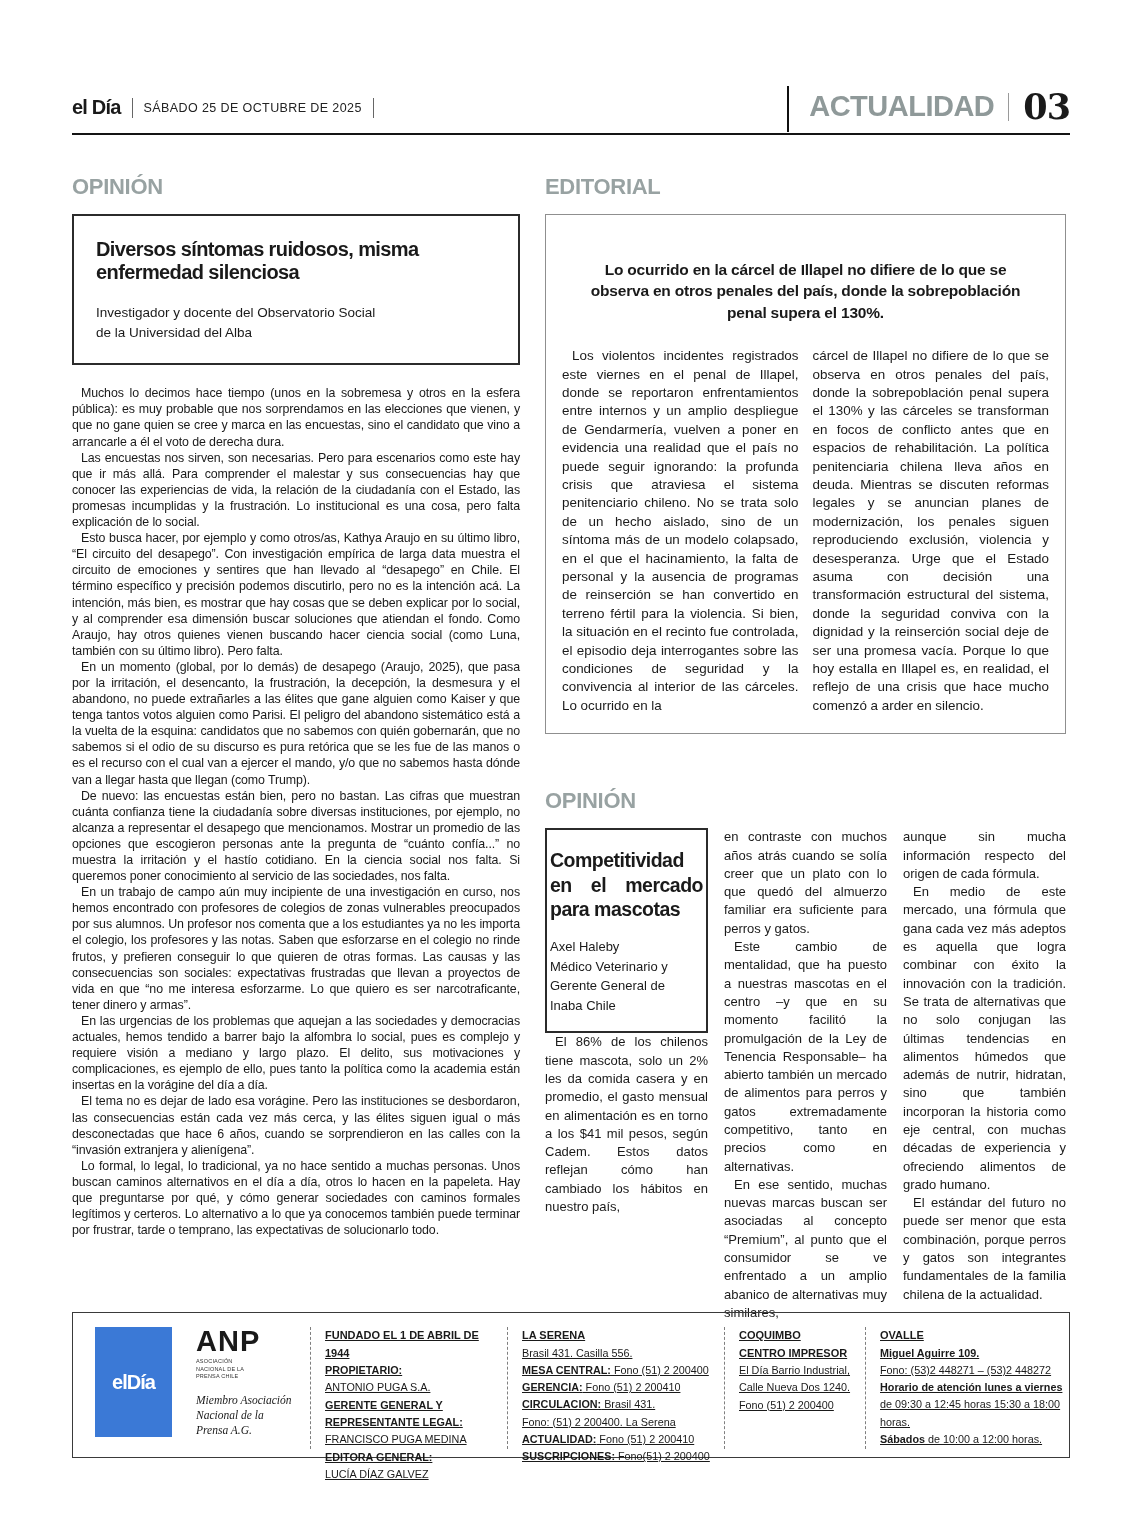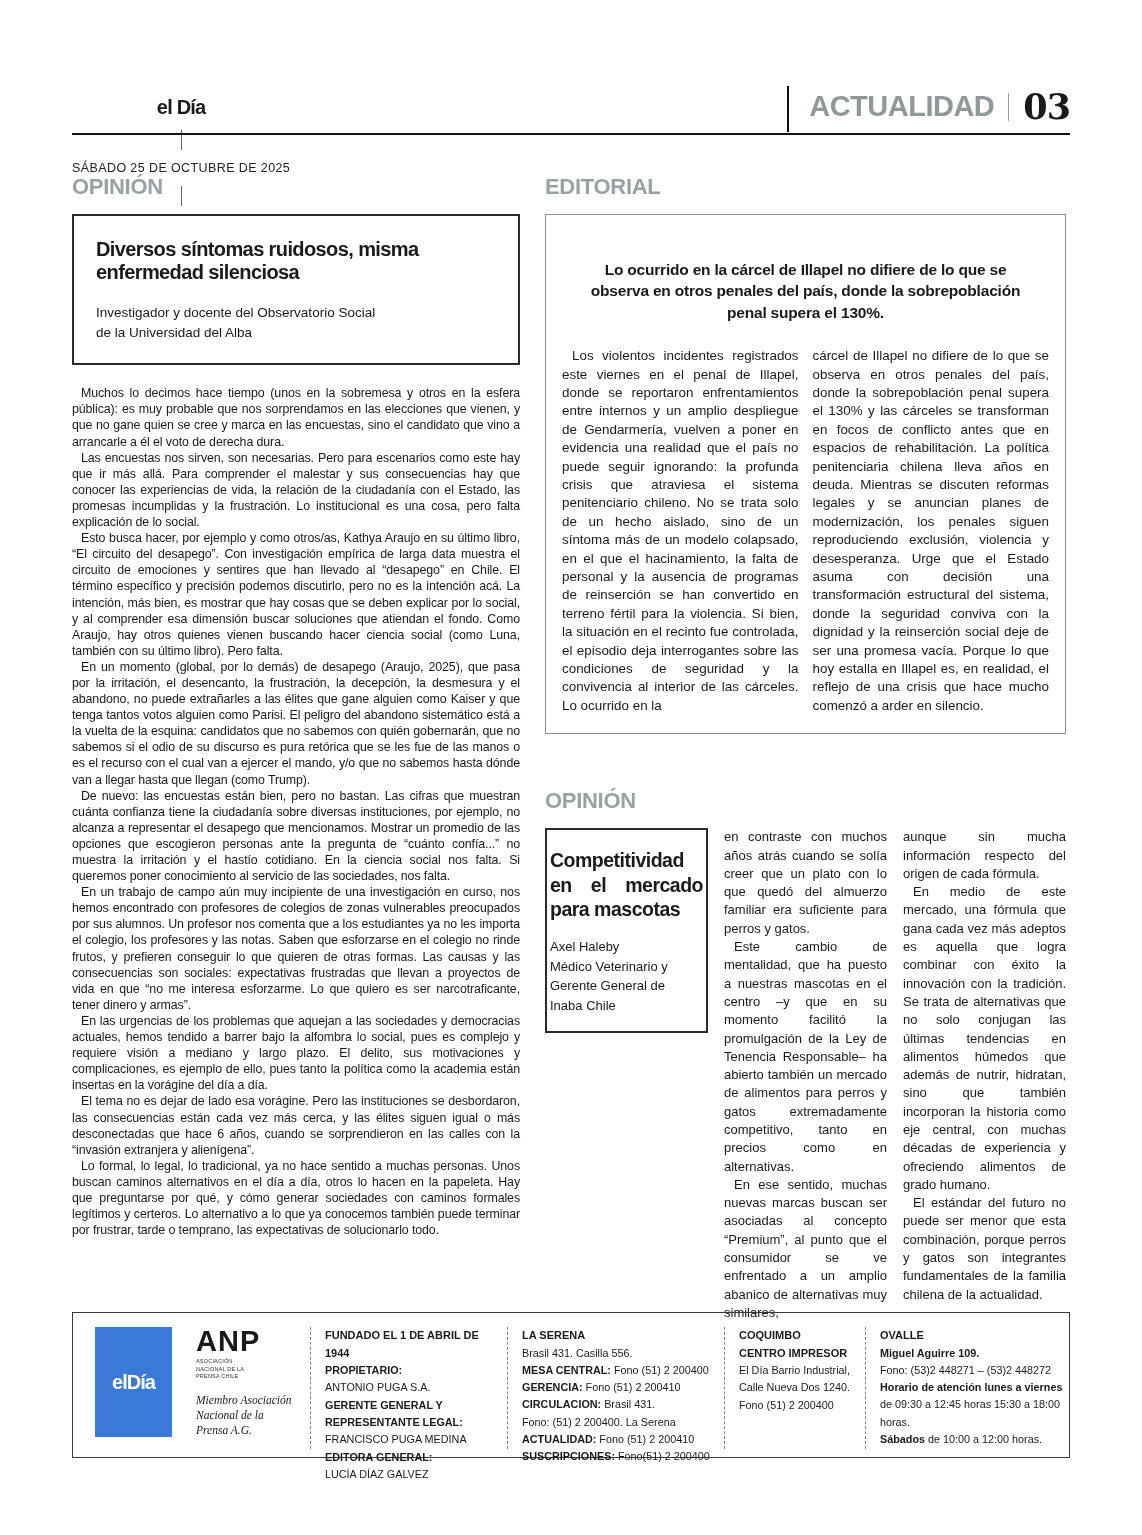--- a/index.html
+++ b/index.html
@@ -1,20 +1,20 @@
 <!DOCTYPE html>
 <html><head>
 <meta charset="utf-8">
 <style>
   html,body{margin:0;padding:0;background:#e8e8e8;}
   .page{position:relative;width:1142px;height:1535px;background:#ffffff;margin:0 auto;
         font-family:"Liberation Sans",sans-serif;color:#1a1a1a;overflow:hidden;}
 
   
-  .header-left{position:absolute;left:72px;top:96px;display:flex;align-items:center;gap:11px;flex-direction:column;}
+  .header-left{position:absolute;left:72px;top:96px;display:flex;align-items:center;gap:11px;}
   .brand{font-size:20px;font-weight:bold;letter-spacing:-0.8px;}
   .hdr-sep{width:1px;height:20px;background:#666;}
   .hdr-date{font-size:12.5px;letter-spacing:0.4px;color:#222;}
   .hdr-vline{position:absolute;left:787px;top:86px;width:2px;height:46px;background:#101010;}
   .header-right{position:absolute;right:72px;top:86px;display:flex;align-items:center;gap:14px;}
   .section-name{font-size:29px;font-weight:bold;color:#8f9999;letter-spacing:-0.5px;}
   .thin-sep{width:1px;height:28px;background:#9a9a9a;}
   .page-num{font-family:"DejaVu Serif","Liberation Serif",serif;font-size:35px;font-weight:600;letter-spacing:-1px;}
   .rule{position:absolute;left:72px;top:133px;width:998px;height:2px;background:#141414;}
 
@@ -50,21 +50,21 @@
   
   .footer{position:absolute;left:72px;top:1312px;width:998px;height:146px;border:1.5px solid #3a3a3a;
           box-sizing:border-box;display:flex;align-items:flex-start;padding:14px 8px 8px 8px;}
   .f-logo{width:77px;height:110px;background:#3b79d6;color:#fff;display:flex;align-items:center;justify-content:center;
           font-weight:bold;font-size:20px;letter-spacing:-1px;margin-left:14px;flex:none;}
   .f-anp{width:100px;margin-left:24px;flex:none;}
   .anp-mark{font-size:29px;font-weight:bold;letter-spacing:1px;line-height:1;}
   .anp-cap{font-size:5.5px;line-height:1.4;width:62px;color:#333;margin-top:2px;letter-spacing:0.2px;}
   .f-member{margin-top:12px;font-family:"Liberation Serif",serif;font-style:italic;font-size:11.5px;line-height:1.3;}
   .f-col{border-left:1px dashed #7f7f7f;padding-left:14px;margin-left:14px;font-size:10.8px;line-height:1.6;
-         align-self:stretch;flex:none;}
+         align-self:stretch;flex:none;text-decoration:underline;}
   .f-colA{width:168px;} .f-colB{width:188px;} .f-colC{width:112px;} .f-colD{width:212px;}
   .f-b{font-weight:bold;}
   .f-title{font-weight:bold;font-size:11px;}
 </style>
 </head>
 <body>
 
 <div class="page">
 
   <div class="header-left">
@@ -123,20 +123,21 @@
         <div class="op2-col">
           <div class="op2-box">
             <div class="op2-title">Competitividad en el mercado para mascotas</div>
             <div class="op2-byline">
               <div>Axel Haleby</div>
               <div>Médico Veterinario y</div>
               <div>Gerente General de</div>
               <div>Inaba Chile</div>
             </div>
           </div>
+          <p class="op2-first indent">El 86% de los chilenos tiene mascota, solo un 2% les da comida casera y en promedio, el gasto mensual en alimentación es en torno a los $41 mil pesos, según Cadem. Estos datos reflejan cómo han cambiado los hábitos en nuestro país,</p>
         </div>
         <div class="op2-col">
           <p>en contraste con muchos años atrás cuando se solía creer que un plato con lo que quedó del almuerzo familiar era suficiente para perros y gatos.</p>
           <p class="indent">Este cambio de mentalidad, que ha puesto a nuestras mascotas en el centro –y que en su momento facilitó la promulgación de la Ley de Tenencia Responsable– ha abierto también un mercado de alimentos para perros y gatos extremadamente competitivo, tanto en precios como en alternativas.</p>
           <p class="indent">En ese sentido, muchas nuevas marcas buscan ser asociadas al concepto “Premium”, al punto que el consumidor se ve enfrentado a un amplio abanico de alternativas muy similares,</p>
         </div>
         <div class="op2-col">
           <p>aunque sin mucha información respecto del origen de cada fórmula.</p>
           <p class="indent">En medio de este mercado, una fórmula que gana cada vez más adeptos es aquella que logra combinar con éxito la innovación con la tradición. Se trata de alternativas que no solo conjugan las últimas tendencias en alimentos húmedos que además de nutrir, hidratan, sino que también incorporan la historia como eje central, con muchas décadas de experiencia y ofreciendo alimentos de grado humano.</p>
           <p class="indent">El estándar del futuro no puede ser menor que esta combinación, porque perros y gatos son integrantes fundamentales de la familia chilena de la actualidad.</p>

